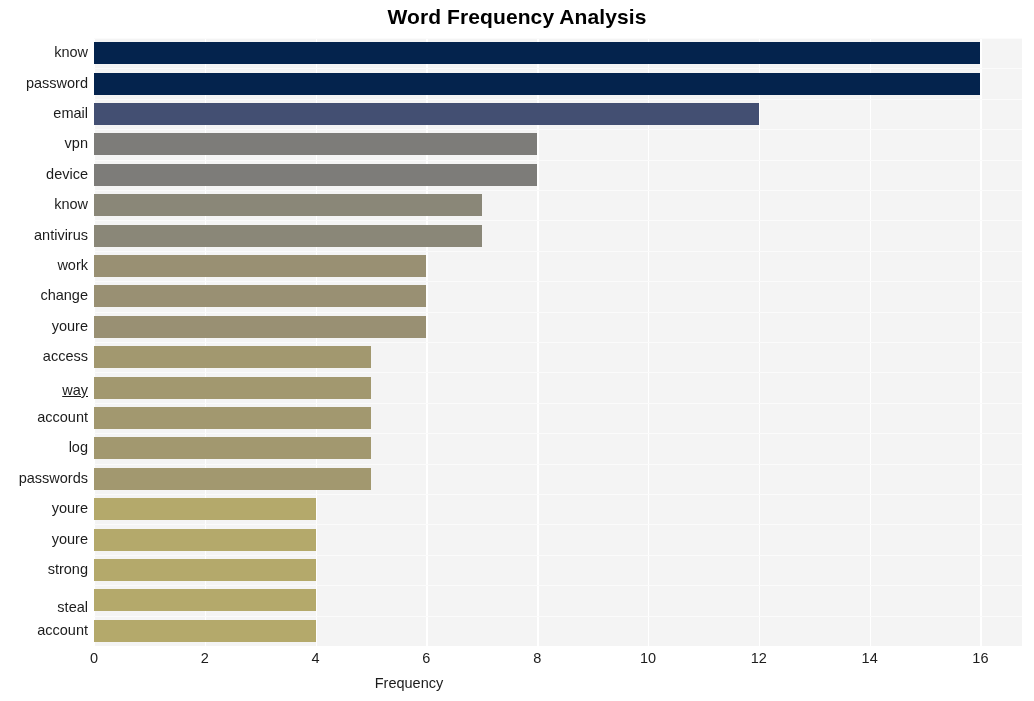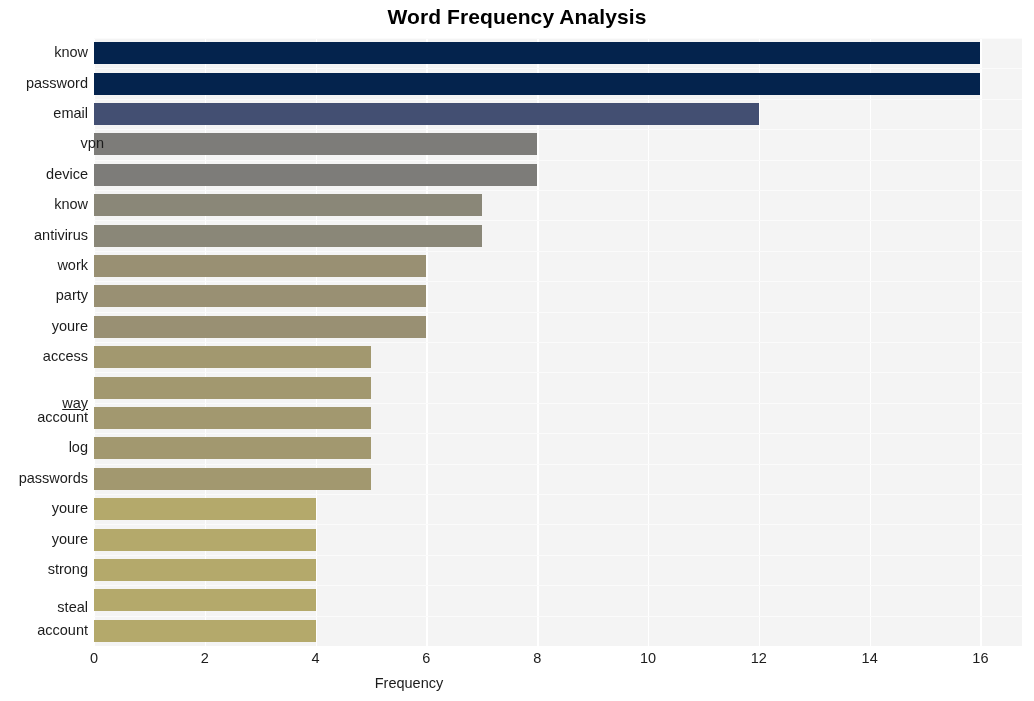--- a/index.html
+++ b/index.html
@@ -145,29 +145,29 @@
         <div class="bar" title="strong: 4" style="left: 0px; top: 521px; width: 221.612px; background: rgb(180, 169, 107);"></div>
         <div class="bar" title="steal: 4" style="left: 0px; top: 551.4px; width: 221.612px; background: rgb(180, 169, 107);"></div>
         <div class="bar" title="device: 4" style="left: 0px; top: 581.8px; width: 221.612px; background: rgb(180, 169, 107);"></div>
       </div>
   </div>
 
   <div id="ylabels-layer">
       <div class="ylabel-wrap" style="top: 44.2px;">know</div>
       <div class="ylabel-wrap" style="top: 74.6px;">password</div>
       <div class="ylabel-wrap" style="top: 105px;">email</div>
-      <div class="ylabel-wrap" style="top: 135.4px; margin-left: 16px;">vpn</div>
+      <div class="ylabel-wrap" style="top: 135.4px;">vpn</div>
       <div class="ylabel-wrap" style="top: 165.8px;">device</div>
       <div class="ylabel-wrap" style="top: 196.2px;">know</div>
       <div class="ylabel-wrap" style="top: 226.6px;">antivirus</div>
       <div class="ylabel-wrap" style="top: 257px;">work</div>
-      <div class="ylabel-wrap" style="top: 287.4px;">party</div>
+      <div class="ylabel-wrap" style="top: 287.4px;">change</div>
       <div class="ylabel-wrap" style="top: 317.8px;">youre</div>
       <div class="ylabel-wrap" style="top: 348.2px;">access</div>
-      <div class="ylabel-wrap" style="top: 395px; text-decoration: underline;">way</div>
+      <div class="ylabel-wrap" style="top: 382px; text-decoration: underline;">way</div>
       <div class="ylabel-wrap" style="top: 409px;">account</div>
       <div class="ylabel-wrap" style="top: 439.4px;">log</div>
       <div class="ylabel-wrap" style="top: 469.8px;">passwords</div>
       <div class="ylabel-wrap" style="top: 500.2px;">youre</div>
       <div class="ylabel-wrap" style="top: 530.6px;">youre</div>
       <div class="ylabel-wrap" style="top: 561px;">strong</div>
       <div class="ylabel-wrap" style="top: 599px;">steal</div>
       <div class="ylabel-wrap" style="top: 621.8px;">account</div>
     </div>
   <div id="xticks-layer">

